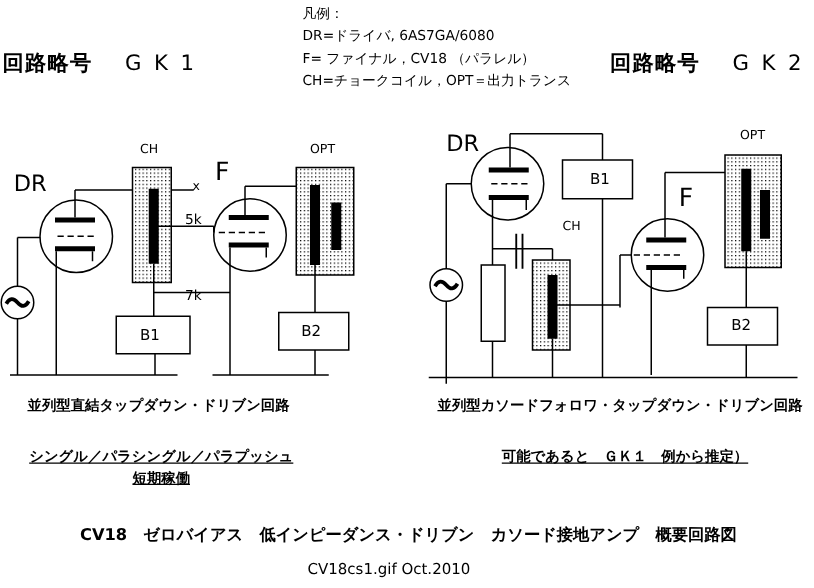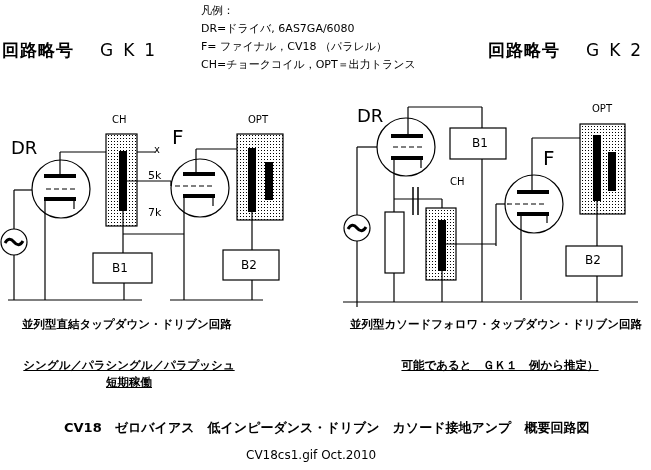--- a/index.html
+++ b/index.html
@@ -1,20 +1,20 @@
 <!DOCTYPE html>
 <html><head>
 <meta charset="utf-8">
 <style>
   html, body { margin:0; padding:0; background:#ffffff; }
   body { width:651px; height:470px; position:relative; overflow:hidden;
          font-family:"DejaVu Sans", "Liberation Sans", sans-serif; color:#000; }
   .abs { position:absolute; white-space:nowrap; }
   .legend { left:201px; top:2px; font-size:11px; line-height:18px; }
-  .legend div { height:18px; }
+  .legend div { height:18px;margin-left:41px; }
   .gk-title { font-size:17px; font-weight:bold; letter-spacing:1px; }
   .gk-title .code { margin-left:26px; letter-spacing:10px; font-weight:normal;text-align:center; }
   .caption-bold { font-size:11.5px; font-weight:bold; }
   .note { font-size:11.5px; font-weight:bold; text-align:center; line-height:17px;text-decoration:underline; }
   .main-title { font-size:13px; font-weight:bold; }
   .footer { font-size:12px; }
   svg { position:absolute; left:0; top:0; }
 </style>
 </head>
 <body>
@@ -166,21 +166,21 @@
     <line x1="597" y1="276" x2="597" y2="302"></line>
 
     <line x1="343" y1="302" x2="638" y2="302"></line>
   </g>
 </svg>
 
 <div class="abs" style="left:11px; top:137px; font-size:18px;">DR</div>
 <div class="abs" style="left:112px; top:114px; font-size:10px;">CH</div>
 <div class="abs" style="left:154px; top:144px; font-size:10px;">x</div>
 <div class="abs" style="left:148px; top:169px; font-size:11px;">5k</div>
-<div class="abs" style="left:148px; top:206px; font-size:11px;">7k</div>
+<div class="abs" style="left:148px; top:230px; font-size:11px;">7k</div>
 <div class="abs" style="left:172px; top:125px; font-size:20px;">F</div>
 <div class="abs" style="left:248px; top:114px; font-size:10px;">OPT</div>
 <div class="abs" style="left:112px; top:261px; font-size:12px;">B1</div>
 <div class="abs" style="left:241px; top:258px; font-size:12px;">B2</div>
 
 <div class="abs" style="left:357px; top:105px; font-size:18px;">DR</div>
 <div class="abs" style="left:450px; top:176px; font-size:10px;">CH</div>
 <div class="abs" style="left:543px; top:146px; font-size:20px;">F</div>
 <div class="abs" style="left:592px; top:103px; font-size:10px;">OPT</div>
 <div class="abs" style="left:472px; top:136px; font-size:12px;">B1</div>

